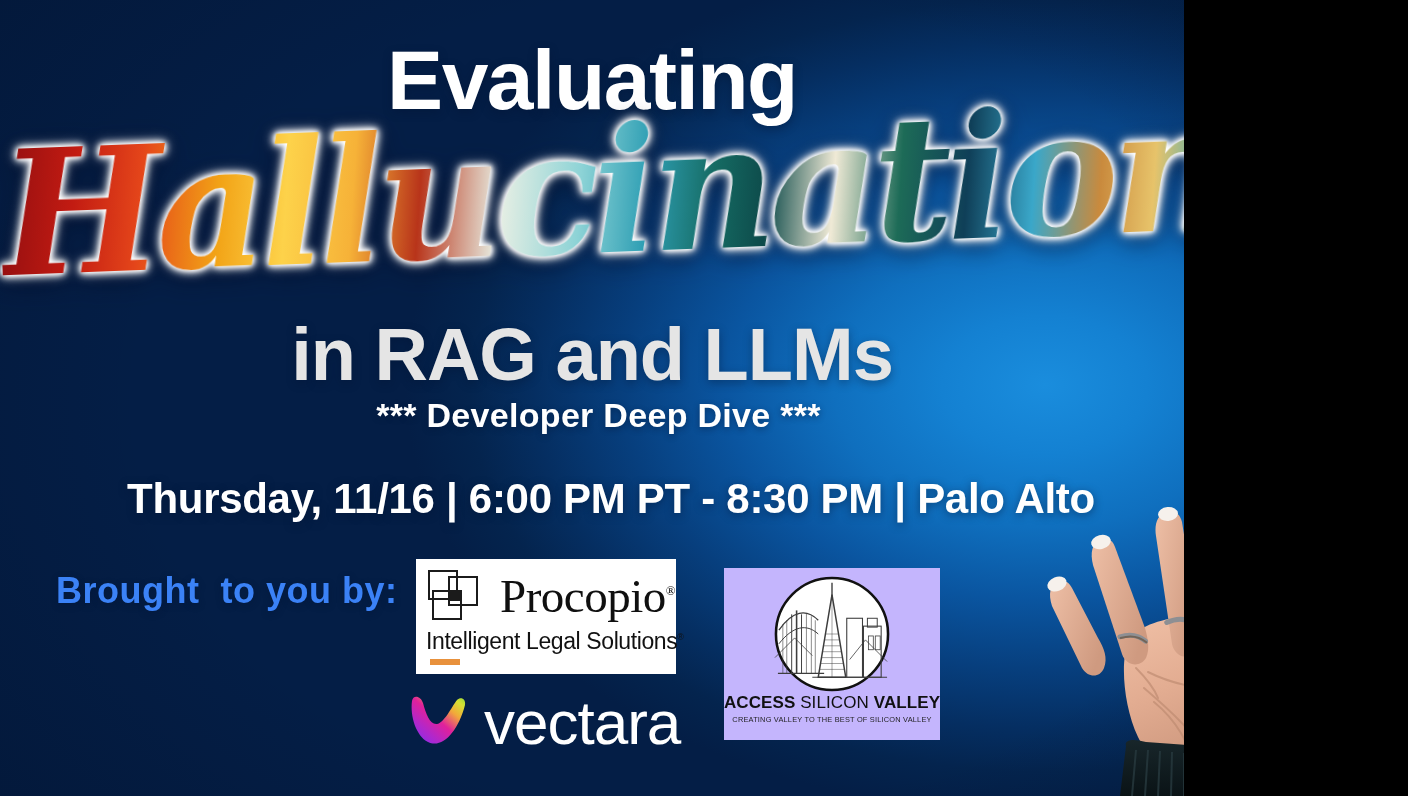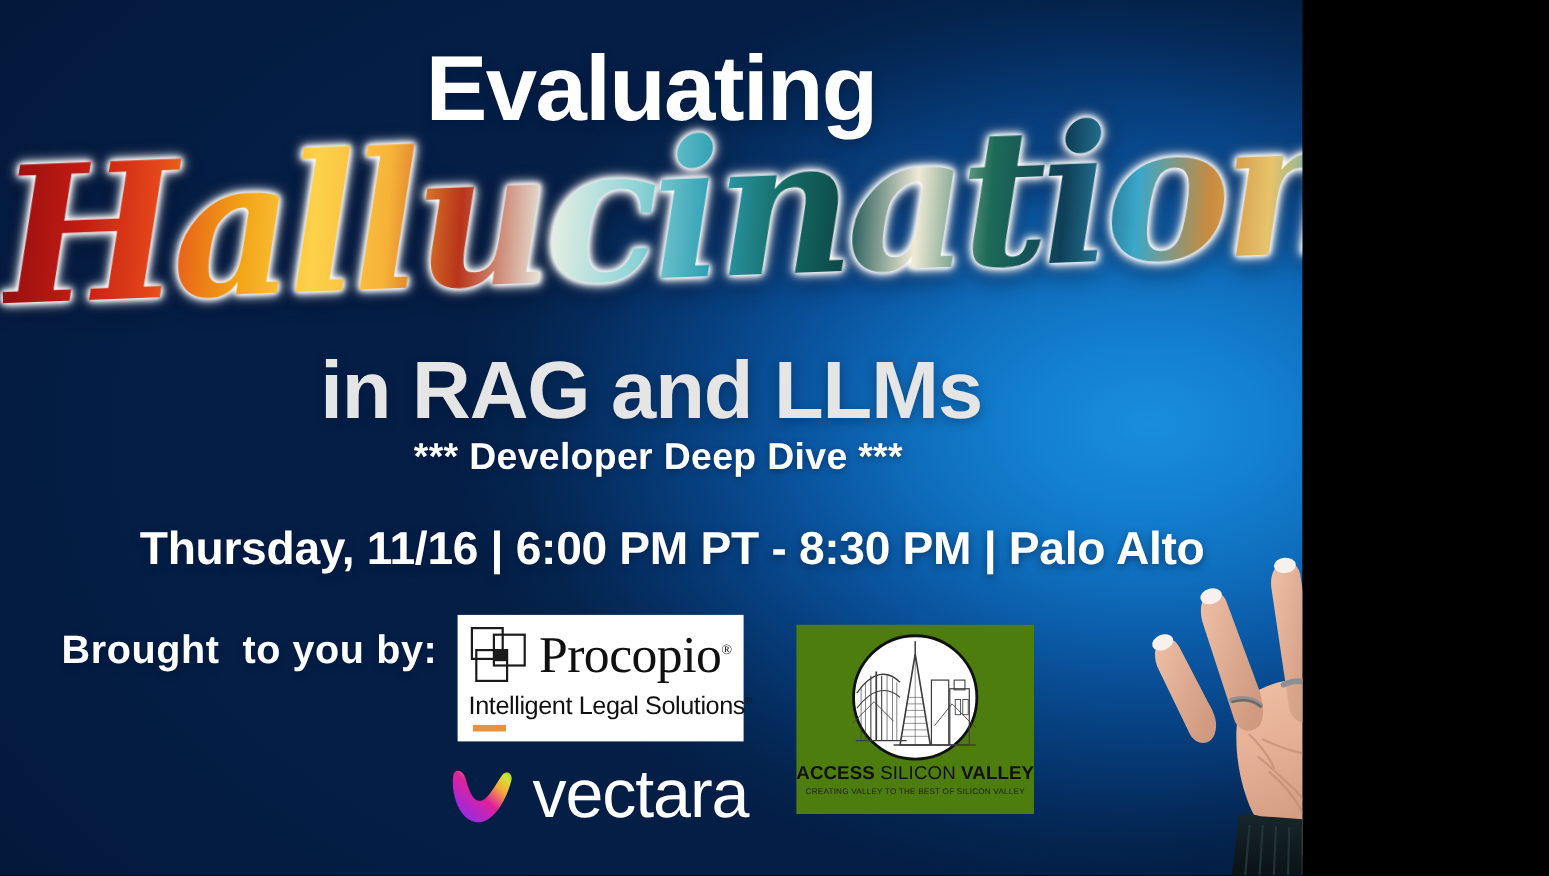--- a/index.html
+++ b/index.html
@@ -134,34 +134,34 @@
     padding-left:38px;
   }
 
   
   .t-brought{
     position:absolute;left:56px;top:570px;
     font-family:"Liberation Sans",sans-serif;
     font-weight:700;
     font-size:36px;
     letter-spacing:.5px;
-    color:#ffffff;
+    color:#3b82f6;
     white-space:pre;
     text-shadow:0 2px 7px rgba(0,20,50,.45);
   }
 
   
   .procopio{
     position:absolute;left:416px;top:559px;
     width:260px;height:115px;
     background:#ffffff;
     box-sizing:border-box;
     padding:6px 8px 0 10px;
   }
-  .proc-top{display:flex;align-items:center;gap:10px;height:62px;}
+  .proc-top{display:flex;align-items:center;gap:20px;height:62px;}
   .proc-mark{position:relative;width:54px;height:52px;flex:0 0 54px;}
   .proc-mark i{position:absolute;display:block;border:2px solid #1b1b1b;box-sizing:border-box;}
   .pm1{left:2px;top:0;width:30px;height:30px;}
   .pm2{left:22px;top:6px;width:30px;height:30px;}
   .pm3{left:6px;top:20px;width:30px;height:30px;}
   .pm4{left:24px;top:20px;width:11px;height:11px;background:#1b1b1b;border:0;}
   .proc-name{
     font-family:"Liberation Serif",serif;
     font-size:47px;line-height:1;
     color:#101010;
@@ -183,21 +183,21 @@
   .proc-sub sup{font-size:9px;vertical-align:super;}
   .proc-dash{
     position:absolute;left:14px;bottom:9px;
     width:30px;height:6px;background:#e8913c;
   }
 
   
   .asv{
     position:absolute;left:724px;top:568px;
     width:216px;height:172px;
-    background:#4d7c0f;
+    background:#c4b5fd;
     box-sizing:border-box;
     display:flex;flex-direction:column;align-items:center;
     padding-top:7px;
   }
   .asv-circle{width:118px;height:118px;}
   .asv-name{
     font-family:"Liberation Sans",sans-serif;
     font-size:17px;line-height:1;
     color:#111;margin-top:1px;white-space:nowrap;
     letter-spacing:.1px;
@@ -208,21 +208,21 @@
     font-family:"Liberation Sans",sans-serif;
     font-weight:400;
     font-size:7.4px;line-height:1;
     color:#1e1e1e;margin-top:5px;white-space:nowrap;
     letter-spacing:.2px;
   }
 
   
   .vectara{
     position:absolute;left:408px;top:692px;
-    display:flex;align-items:flex-end;gap:14px;
+    display:flex;align-items:flex-start;gap:14px;
   }
   .vect-mark{width:62px;height:58px;}
   .vect-word{
     font-family:"Liberation Sans",sans-serif;
     font-weight:400;
     font-size:62px;line-height:1;
     color:#ffffff;
     letter-spacing:-1px;
   }
 

